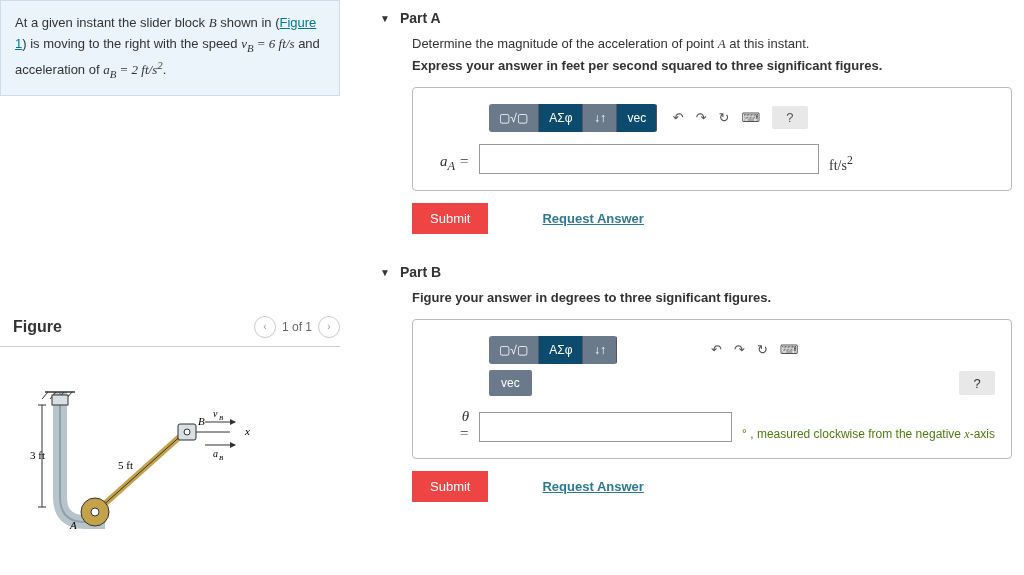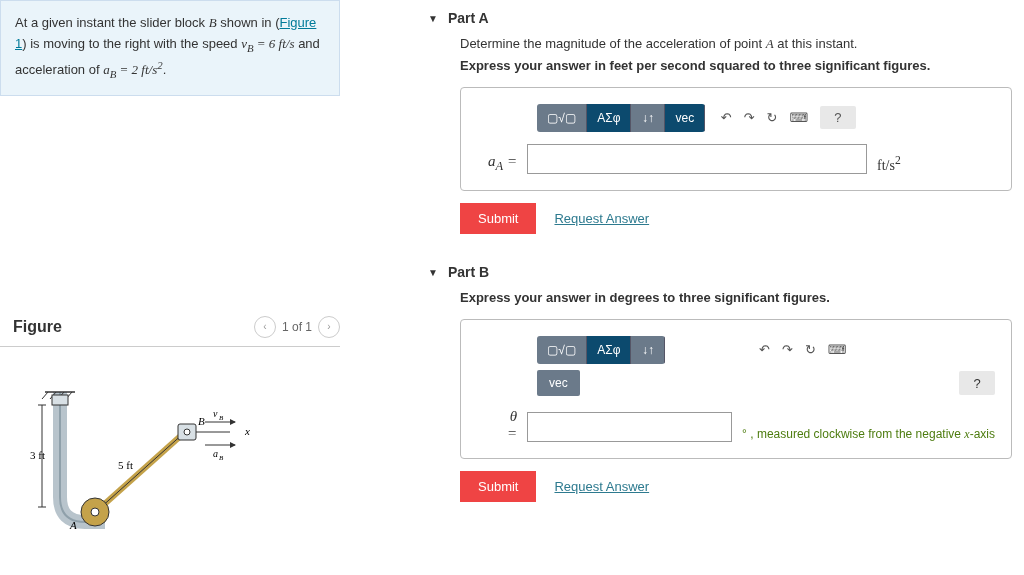--- a/index.html
+++ b/index.html
@@ -1,17 +1,17 @@
 <!DOCTYPE html>
 <html><head>
   <meta charset="utf-8">
   <style>
     * { box-sizing: border-box; margin: 0; padding: 0; }
     body { font-family: Arial, Helvetica, sans-serif; font-size: 13px; color: #333; background: #fff; }
-    .container { display: flex; width: 1012px; gap: 48px; }
+    .container { display: flex; width: 1012px; }
     .left-col { width: 360px; padding-right: 20px; }
     .right-col { flex: 1; padding-left: 20px; }
     .problem-box { background: #eaf4fa; border: 1px solid #cde; padding: 12px 14px; margin-bottom: 20px; line-height: 1.6; }
     .problem-box a { color: #007a99; text-decoration: underline; }
     .math-i { font-style: italic; font-family: 'Times New Roman', serif; }
     .figure-header { display: flex; justify-content: space-between; align-items: center; border-bottom: 1px solid #ccc; padding-bottom: 8px; margin-top: 220px; margin-bottom: 20px; padding-left: 13px; }
     .figure-header h3 { font-size: 16px; font-weight: bold; }
     .pager { display: flex; align-items: center; gap: 6px; color: #666; font-size: 12px; }
     .pager-btn { width: 22px; height: 22px; border: 1px solid #ccc; border-radius: 50%; background: #fff; display: flex; align-items: center; justify-content: center; color: #999; cursor: pointer; font-size: 10px; }
     .figure-img { padding: 10px 30px; }
@@ -27,21 +27,21 @@
     .tool-btn.light { background: #0c4a6e; }
     .toolbar-icons { display: inline-flex; align-items: center; gap: 12px; margin-left: 12px; color: #555; }
     .toolbar-icons span { cursor: pointer; }
     .input-row { display: flex; align-items: flex-end; gap: 10px; }
     .var-label { font-family: 'Times New Roman', serif; font-style: italic; font-size: 15px; min-width: 40px; text-align: right; }
     .answer-input { flex: 1; max-width: 340px; height: 30px; border: 1px solid #999; padding: 4px 6px; font-size: 13px; }
     .unit { font-family: 'Times New Roman', serif; font-size: 14px; }
     .unit-note { font-size: 12px; color: #4d7c0f; }
     .submit-row { display: flex; align-items: center; gap: 18px; }
     .submit-btn { background: #ef4444; color: #fff; border: none; padding: 8px 18px; font-size: 13px; cursor: pointer; }
-    .request-link { color: #2d7a8f; text-decoration: underline; font-weight: normal; font-size: 13px; cursor: pointer; }
+    .request-link { color: #2d7a8f; text-decoration: underline; font-weight: bold; font-size: 13px; cursor: pointer; margin-left: 36px; }
     .toolbar-row-b { margin-left: 60px; }
     .vec-row { margin-left: 60px; margin-bottom: 12px; display: flex; align-items: center; }
     .vec-btn { background: #6b7a8a; color: #fff; border: none; padding: 6px 12px; font-size: 12px; cursor: pointer; border-radius: 2px; }
     .help-q { margin-left: auto; width: 36px; height: 24px; background: #e8e8e8; display: flex; align-items: center; justify-content: center; border-radius: 2px; cursor: pointer; }
   </style>
 </head>
 <body>
 
 <div class="container">
   <div class="left-col">
@@ -143,21 +143,21 @@
         <button class="submit-btn">Submit</button>
         <a class="request-link">Request Answer</a>
       </div>
     </div>
 
     <div class="part-header">
       <span class="caret">▼</span>
       <span>Part B</span>
     </div>
     <div class="part-body">
-      <p class="instruction">Express your answer in degrees to three significant figures.</p>
+      <p class="instruction">Figure your answer in degrees to three significant figures.</p>
       <div class="answer-box">
         <div class="toolbar-row-b">
           <div class="toolbar-b">
             <button class="tool-btn">
                 <span>▢√▢</span>
               </button>
             <button class="tool-btn light">
                 <span>ΑΣφ</span>
               </button>
             <button class="tool-btn">

